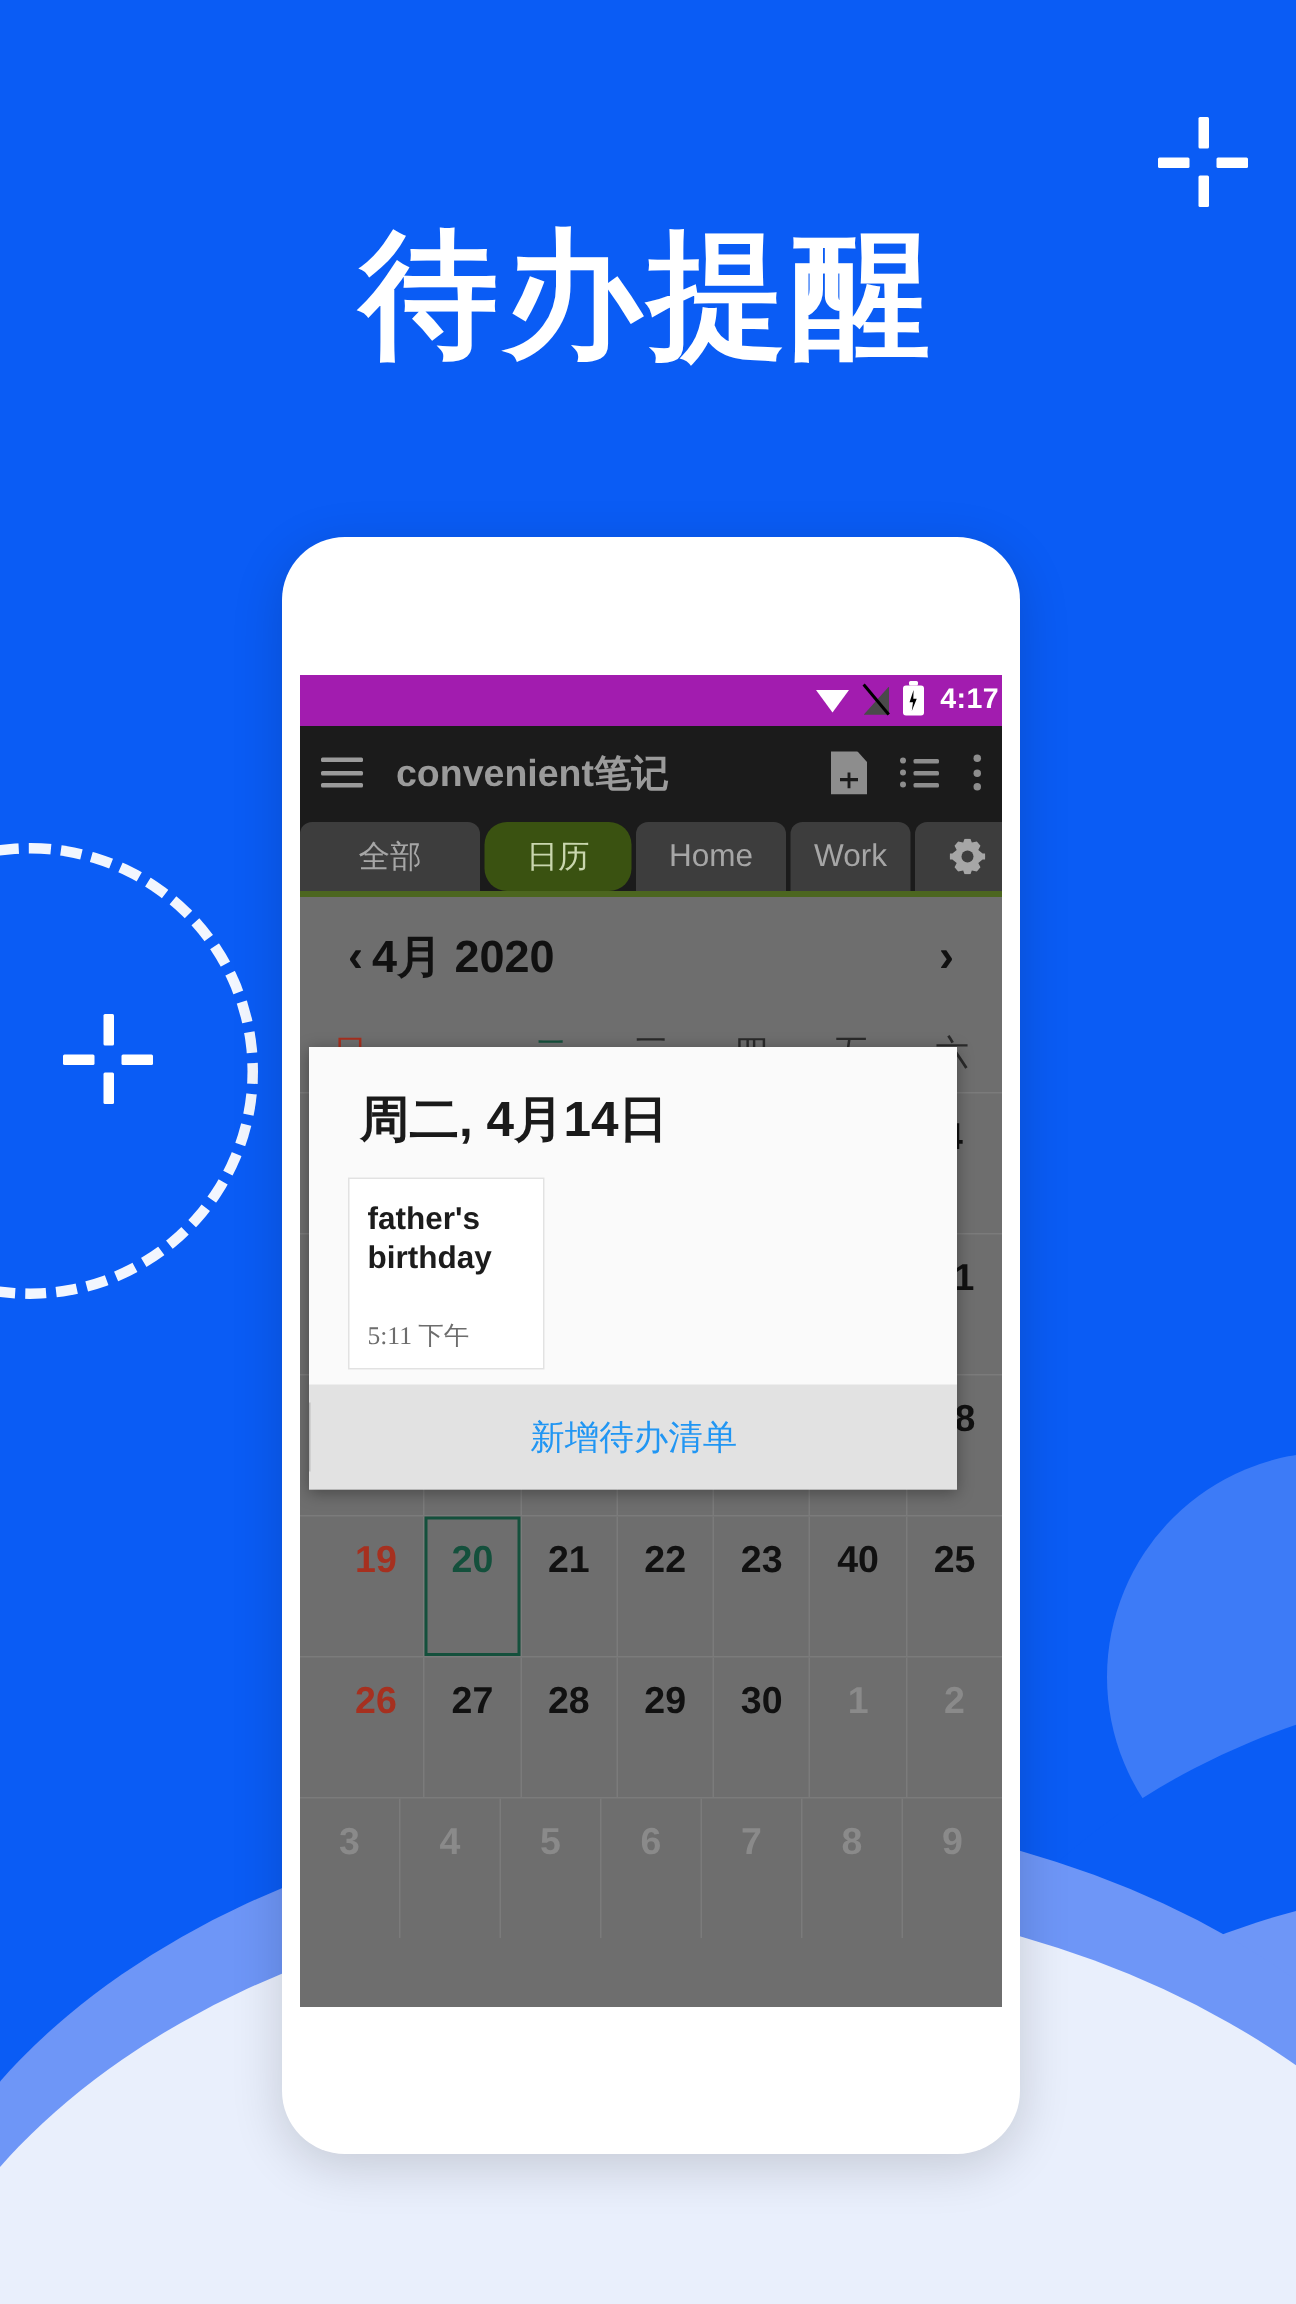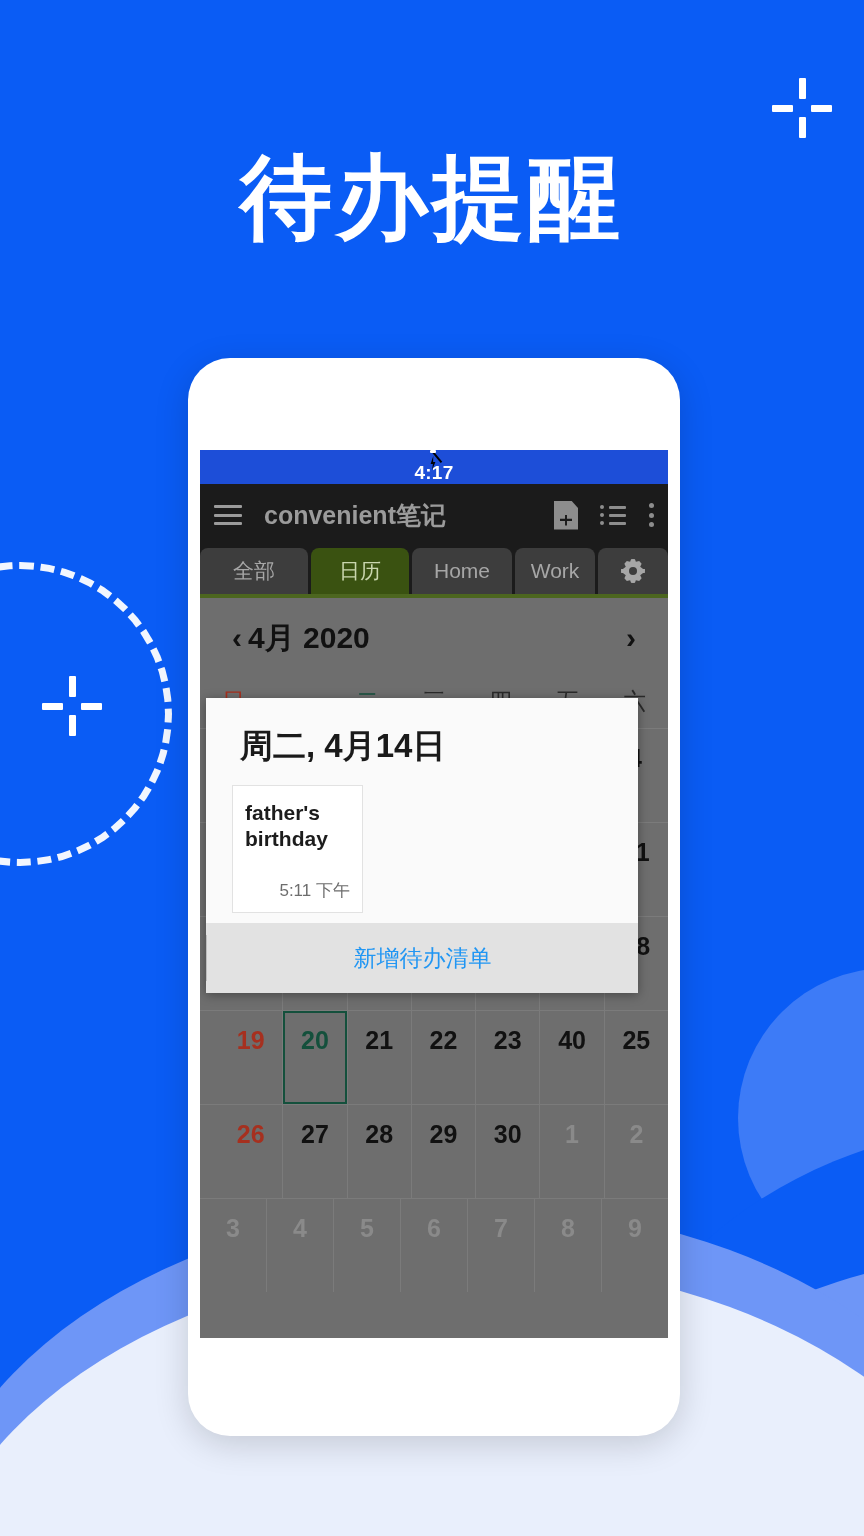--- a/index.html
+++ b/index.html
@@ -67,23 +67,23 @@
     box-shadow:0 8px 34px rgba(0,0,0,.16);
     overflow:hidden;
   }
   .screen{
     position:absolute;left:12px;top:92px;width:468px;height:888px;
     background:#6e6e6e;overflow:hidden;
   }
 
   
   .statusbar{
-    position:absolute;left:0;top:0;width:468px;height:34px;background:#1d4ed8;
+    position:absolute;left:0;top:0;width:468px;height:34px;background:#a21caf;
     display:flex;align-items:center;justify-content:flex-end;
-    padding-right:2px;box-sizing:border-box;gap:9px;flex-direction:column;
+    padding-right:2px;box-sizing:border-box;gap:9px;
   }
   .sb-time{color:#fff;font-size:19px;font-weight:bold;letter-spacing:.3px;
            margin-left:2px;white-space:nowrap;}
   .ico-wifi{width:23px;height:15px;position:relative;}
   .ico-wifi::after{
     content:"";position:absolute;left:0;top:0;width:0;height:0;
     border-left:11.5px solid transparent;border-right:11.5px solid transparent;
     border-top:15px solid #fff;
   }
   .ico-signal{width:17px;height:19px;position:relative;}
@@ -139,22 +139,22 @@
     position:absolute;left:0;top:96px;width:468px;height:52px;background:#1b1b1b;
     display:flex;align-items:flex-end;box-sizing:border-box;
     border-bottom:4px solid #4c661f;
   }
   .tab{
     height:46px;border-radius:8px 8px 0 0;background:#3d3d3d;
     display:flex;align-items:center;justify-content:center;
     color:#a6a6a6;font-size:21px;margin-right:3px;flex:0 0 auto;
     box-sizing:border-box;padding:0 4px;
   }
-  .tab.t-all{width:108px;margin-top:32px;}
-  .tab.t-cal{width:98px;background:#3a5211;color:#c9d6ae;}
+  .tab.t-all{width:120px;margin-top:32px;}
+  .tab.t-cal{width:98px;background:#3a5211;color:#c9d6ae;border-radius:15px;}
   .tab.t-home{width:100px;}
   .tab.t-work{width:80px;}
   .tab.t-gear{width:70px;margin-right:0;}
   .ico-gear{width:24px;height:24px;position:relative;}
   .ico-gear::before{
     content:"";position:absolute;inset:0;background:#a6a6a6;border-radius:50%;
     clip-path:polygon(42% 0,58% 0,62% 11%,76% 8%,86% 20%,80% 32%,92% 42%,100% 42%,100% 58%,92% 58%,80% 68%,86% 80%,76% 92%,62% 89%,58% 100%,42% 100%,38% 89%,24% 92%,14% 80%,20% 68%,8% 58%,0 58%,0 42%,8% 42%,20% 32%,14% 20%,24% 8%,38% 11%);
   }
   .ico-gear::after{
     content:"";position:absolute;left:8px;top:8px;width:8px;height:8px;
@@ -202,21 +202,21 @@
   .dlg-title{
     padding:26px 0 16px 34px;color:#1a1a1a;font-size:33px;font-weight:bold;
   }
   .dlg-body{padding:0 0 10px 26px;}
   .evt-card{
     width:131px;min-height:128px;background:#fff;border:1px solid #e2e2e2;
     box-sizing:border-box;padding:14px 12px 10px 12px;
     display:flex;flex-direction:column;justify-content:space-between;
   }
   .evt-name{color:#1c1c1c;font-size:21px;font-weight:bold;line-height:1.25;}
-  .evt-time{color:#6d6d6d;font-size:17px;text-align:right;margin-top:14px;}
+  .evt-time{color:#6d6d6d;font-size:17px;margin-top:14px;font-family:Liberation Serif, serif;}
   .dlg-actions{
     height:70px;background:#e2e2e2;display:flex;align-items:center;
   }
   .dlg-btn{
     flex:1;text-align:center;color:#2196f3;font-size:23px;
   }
   .dlg-sep{width:1px;height:46px;background:#bdbdbd;}
 </style>
 </head>
 <body>

